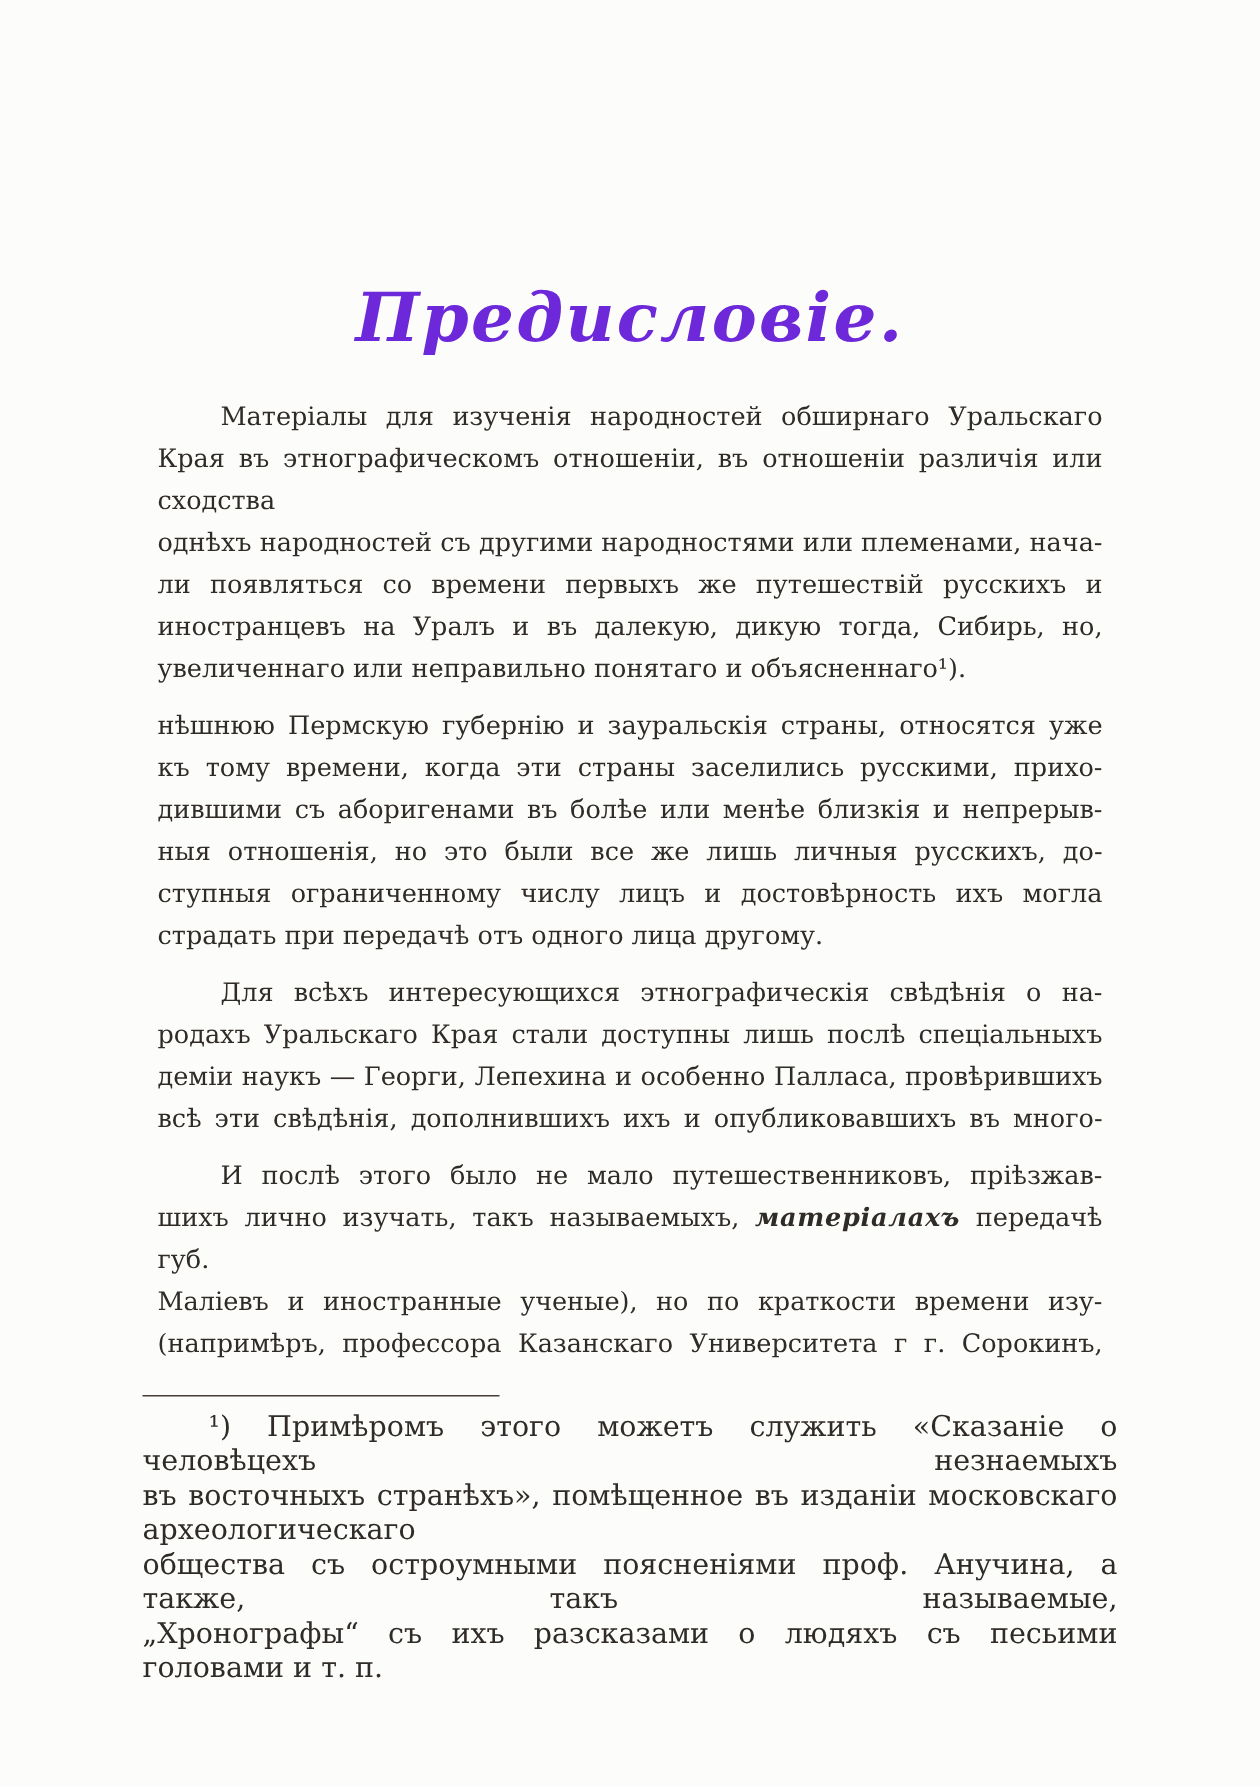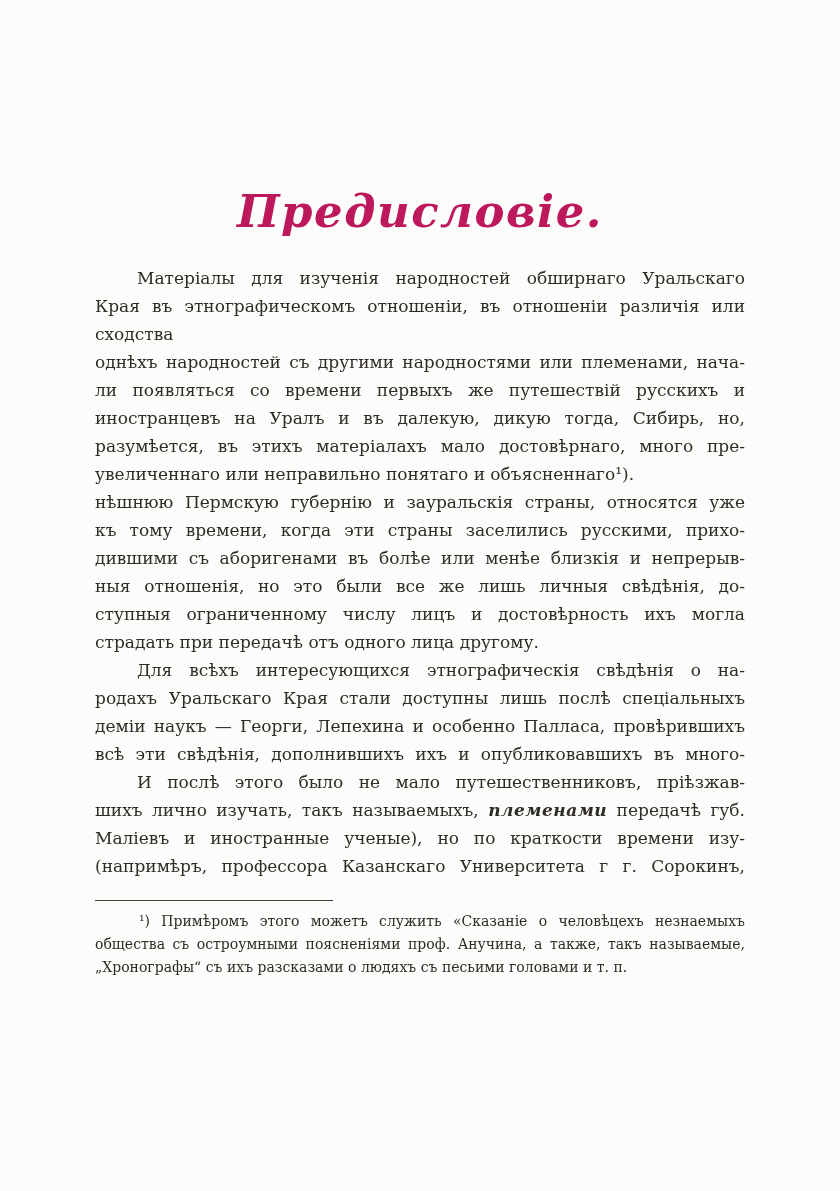--- a/index.html
+++ b/index.html
@@ -21,28 +21,28 @@
   }
   .title {
     margin: 0 0 26px 0;
     text-align: center;
     font-family: "DejaVu Serif", serif;
     font-style: italic;
     font-weight: 700;
     font-size: 45px;
     line-height: 52px;
     letter-spacing: 1.5px;
-    color: #be185d;
+    color: #6d28d9;
   }
   .body-text {
     font-size: 17px;
     line-height: 28px;
   }
   .para {
-    margin: 0;
+    margin: 10px;
   }
   .ln {
     display: block;
     text-align: justify;
     text-align-last: justify;
     white-space: normal;
   }
   .ln.ind {
     text-indent: 42px;
   }
@@ -55,21 +55,21 @@
     letter-spacing: 0.5px;
   }
   .fn-rule {
     height: 0;
     width: 238px;
     border: 0;
     border-top: 1px solid #433e38;
     margin: 20px 0 9px 0;
   }
   .footnote {
-    font-size: 14px;
+    font-size: 19px;
     line-height: 23px;
   }
   .footnote .ln.ind {
     text-indent: 44px;
   }
 </style>
 </head>
 <body>
 
 <div class="page">
@@ -77,54 +77,54 @@
   <h1 class="title">Предисловіе.</h1>
 
   <div class="body-text">
 
     <p class="para">
       <span class="ln ind">Матеріалы для изученія народностей обширнаго Уральскаго</span>
       <span class="ln">Края въ этнографическомъ отношеніи, въ отношеніи различія или сходства</span>
       <span class="ln">однѣхъ народностей съ другими народностями или племенами, нача-</span>
       <span class="ln">ли появляться со времени первыхъ же путешествій русскихъ и</span>
       <span class="ln">иностранцевъ на Уралъ и въ далекую, дикую тогда, Сибирь, но,</span>
-      <span class="ln">разумѣется, въ этихъ матеріалахъ мало достовѣрнаго, много пре-</span>
       <span class="ln noj">увеличеннаго или неправильно понятаго и объясненнаго¹).</span>
     </p>
 
     <p class="para">
       <span class="ln">нѣшнюю Пермскую губернію и зауральскія страны, относятся уже</span>
       <span class="ln">къ тому времени, когда эти страны заселились русскими, прихо-</span>
       <span class="ln">дившими съ аборигенами въ болѣе или менѣе близкія и непрерыв-</span>
-      <span class="ln">ныя отношенія, но это были все же лишь личныя свѣдѣнія, до-</span>
+      <span class="ln">ныя отношенія, но это были все же лишь личныя русскихъ, до-</span>
       <span class="ln">ступныя ограниченному числу лицъ и достовѣрность ихъ могла</span>
       <span class="ln noj">страдать при передачѣ отъ одного лица другому.</span>
     </p>
 
     <p class="para">
       <span class="ln ind">Для всѣхъ интересующихся этнографическія свѣдѣнія о на-</span>
       <span class="ln">родахъ Уральскаго Края стали доступны лишь послѣ спеціальныхъ</span>
       <span class="ln">деміи наукъ — Георги, Лепехина и особенно Палласа, провѣрившихъ</span>
       <span class="ln">всѣ эти свѣдѣнія, дополнившихъ ихъ и опубликовавшихъ въ много-</span>
     </p>
 
     <p class="para">
       <span class="ln ind">И послѣ этого было не мало путешественниковъ, пріѣзжав-</span>
       <span class="ln">
         <span>шихъ лично изучать, такъ называемыхъ, </span>
-        <span class="em-inline">племенами</span>
+        <span class="em-inline">матеріалахъ</span>
         <span> передачѣ губ.</span>
       </span>
       <span class="ln">Маліевъ и иностранные ученые), но по краткости времени изу-</span>
       <span class="ln">(напримѣръ, профессора Казанскаго Университета г г. Сорокинъ,</span>
     </p>
 
     <hr class="fn-rule">
 
     <div class="footnote">
       <span class="ln ind">¹) Примѣромъ этого можетъ служить «Сказаніе о человѣцехъ незнаемыхъ</span>
+      <span class="ln">въ восточныхъ странѣхъ», помѣщенное въ изданіи московскаго археологическаго</span>
       <span class="ln">общества съ остроумными поясненіями проф. Анучина, а также, такъ называемые,</span>
       <span class="ln noj">„Хронографы“ съ ихъ разсказами о людяхъ съ песьими головами и т. п.</span>
     </div>
 
   </div>
 
 </div>
 
 </body></html>

